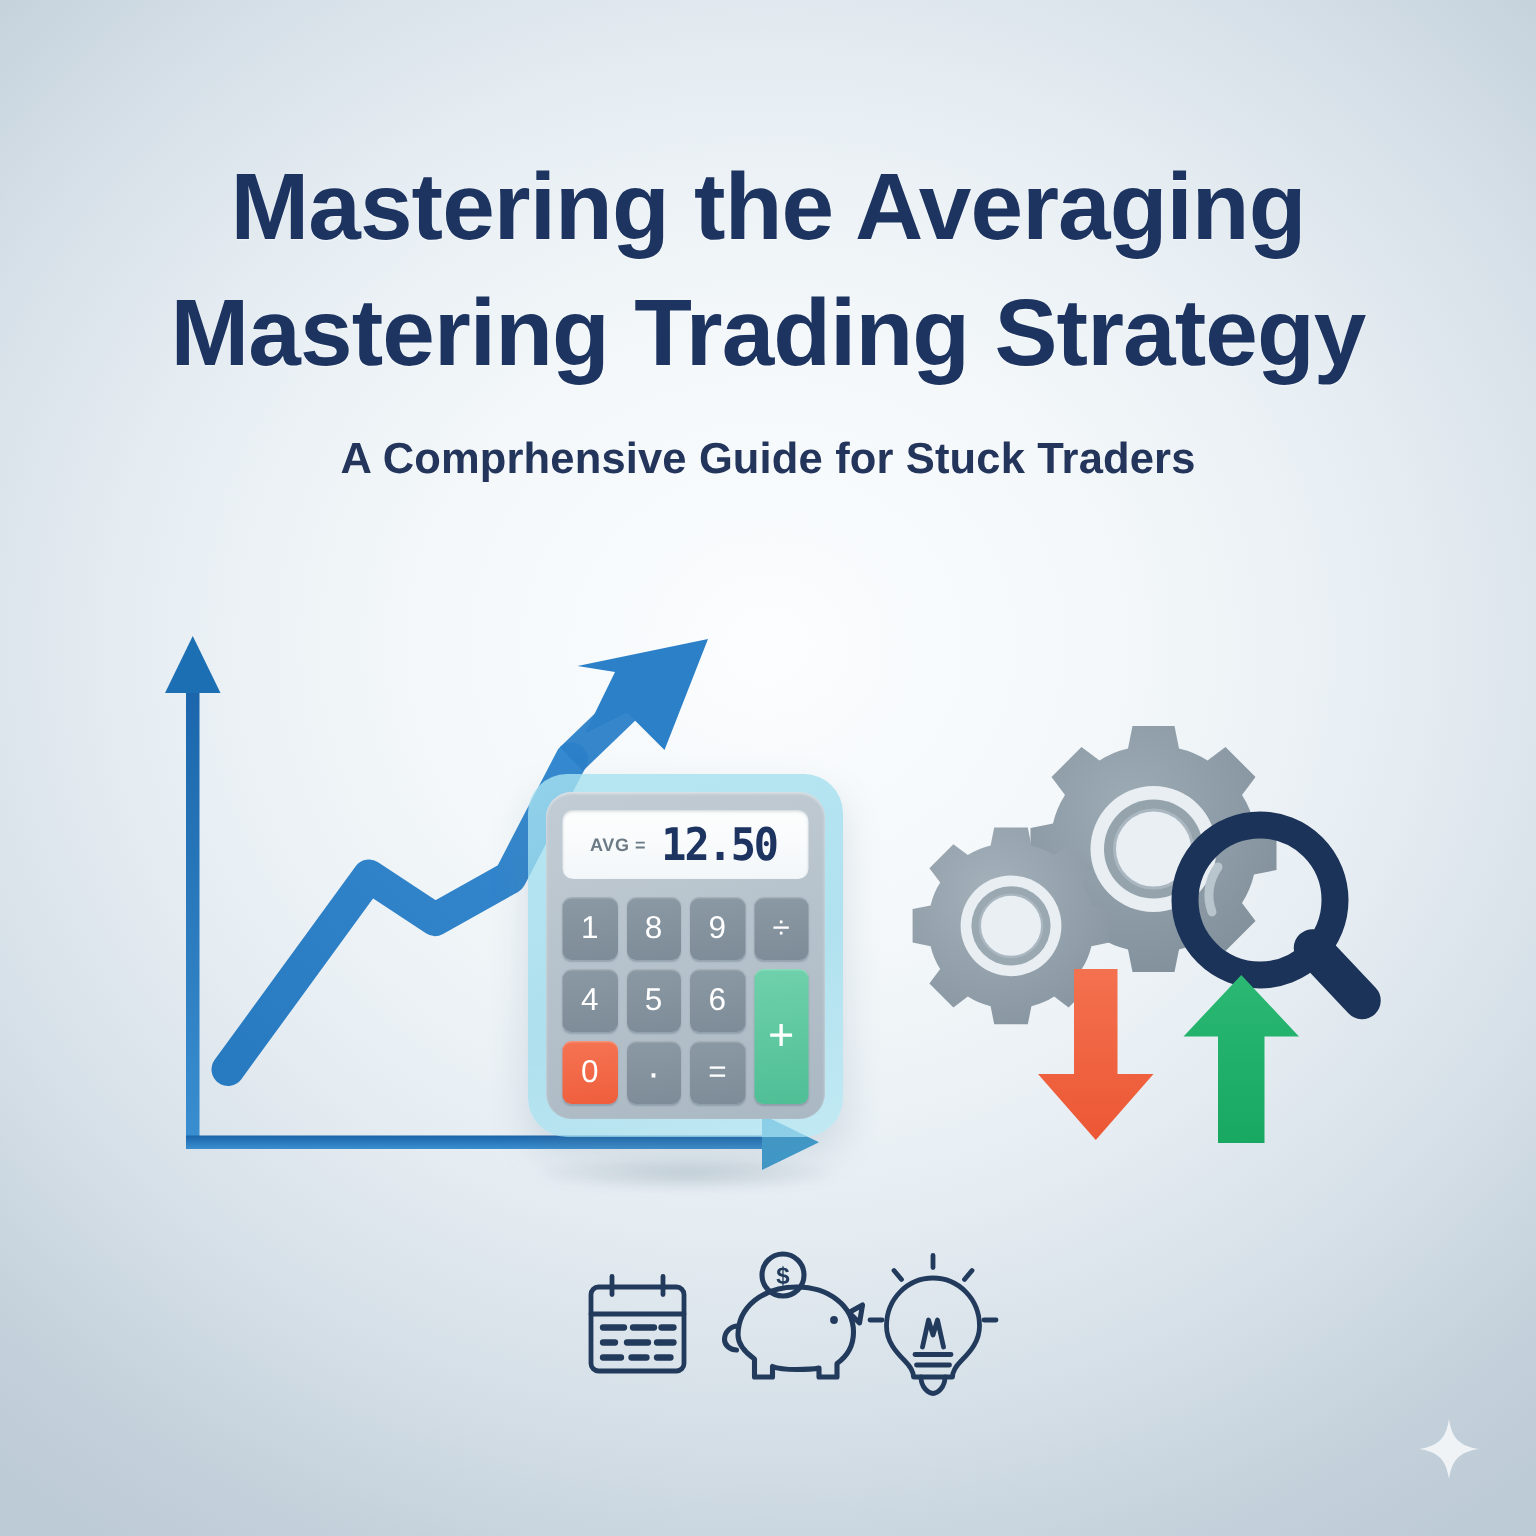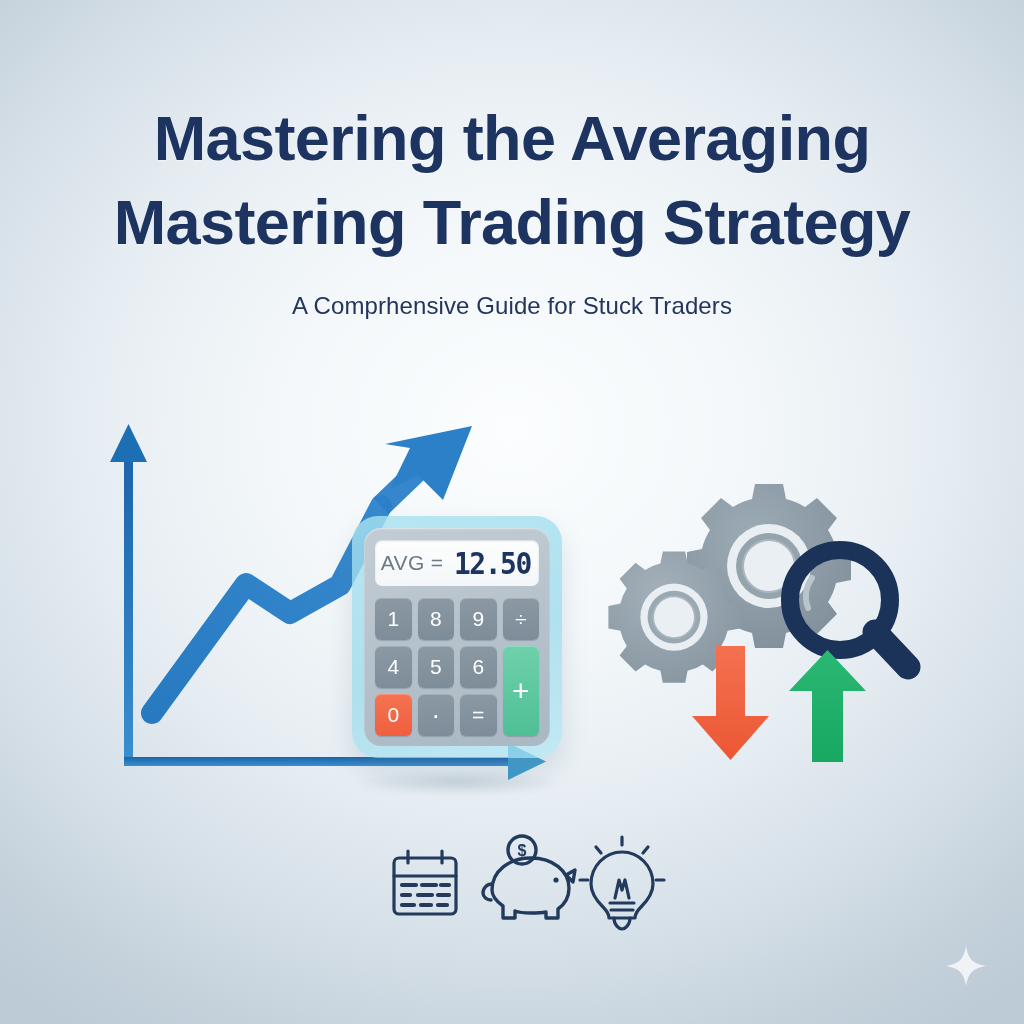--- a/index.html
+++ b/index.html
@@ -41,22 +41,22 @@
     font-size: 63px;
     font-weight: 700;
     line-height: 84px;
     color: #1d3461;
     letter-spacing: -0.6px;
     white-space: nowrap;
     text-shadow: 0 1px 1px rgba(255,255,255,0.55);
   }
   .subtitle {
     margin-top: 22px;
-    font-size: 24px;
-    font-weight: 400;
+    font-size: 29px;
+    font-weight: 700;
     line-height: 40px;
     color: #24355c;
     letter-spacing: 0.1px;
     white-space: nowrap;
   }
 
   
   #stage {
     position: absolute;
     left: 0;
@@ -100,22 +100,22 @@
     border-radius: 7px;
     background: linear-gradient(180deg, #fdfefe 0%, #f3f7f9 100%);
     box-shadow: inset 0 1px 2px rgba(110,130,145,0.30);
     display: flex;
     align-items: center;
     justify-content: center;
     gap: 7px;
     overflow: hidden;
   }
   .disp-label {
-    font-size: 21px;
-    font-weight: 400;
+    font-size: 12px;
+    font-weight: 700;
     color: #6c7a86;
     letter-spacing: 0.4px;
   }
   .disp-value {
     font-family: "DejaVu Sans Mono", monospace;
     font-size: 30px;
     font-weight: 700;
     color: #1d3461;
     letter-spacing: -1.5px;
     transform: scaleX(0.93);

